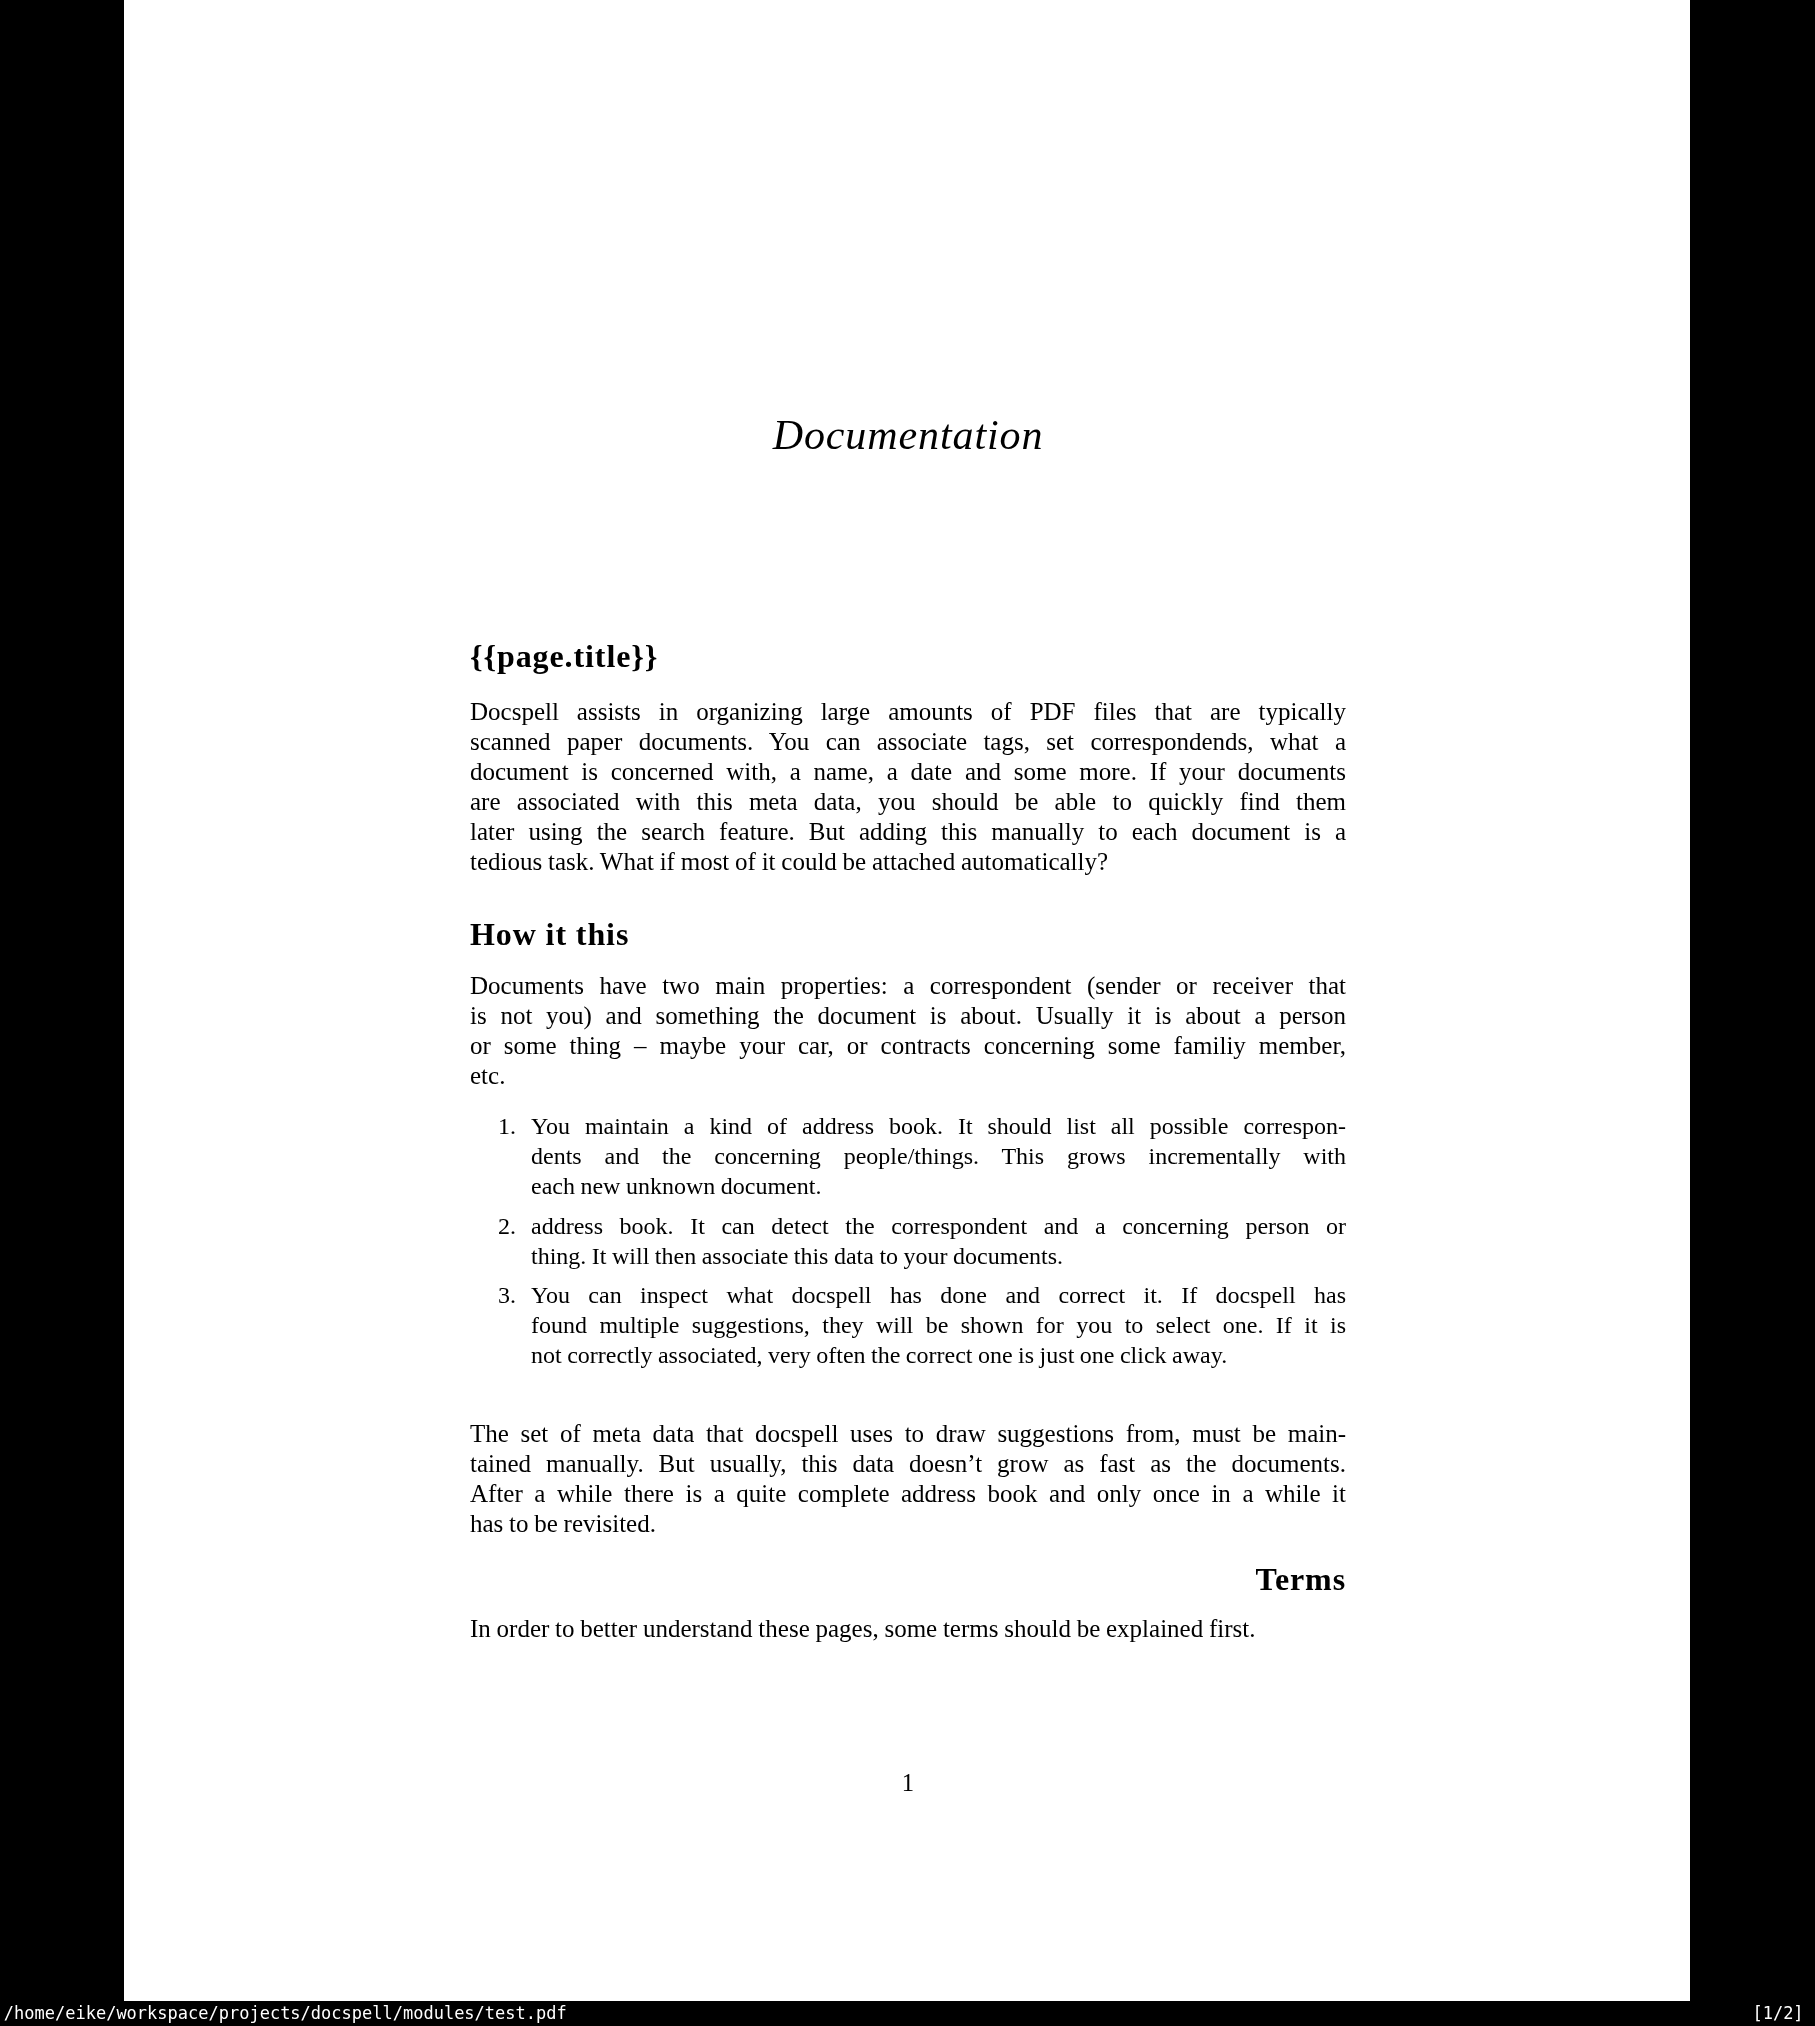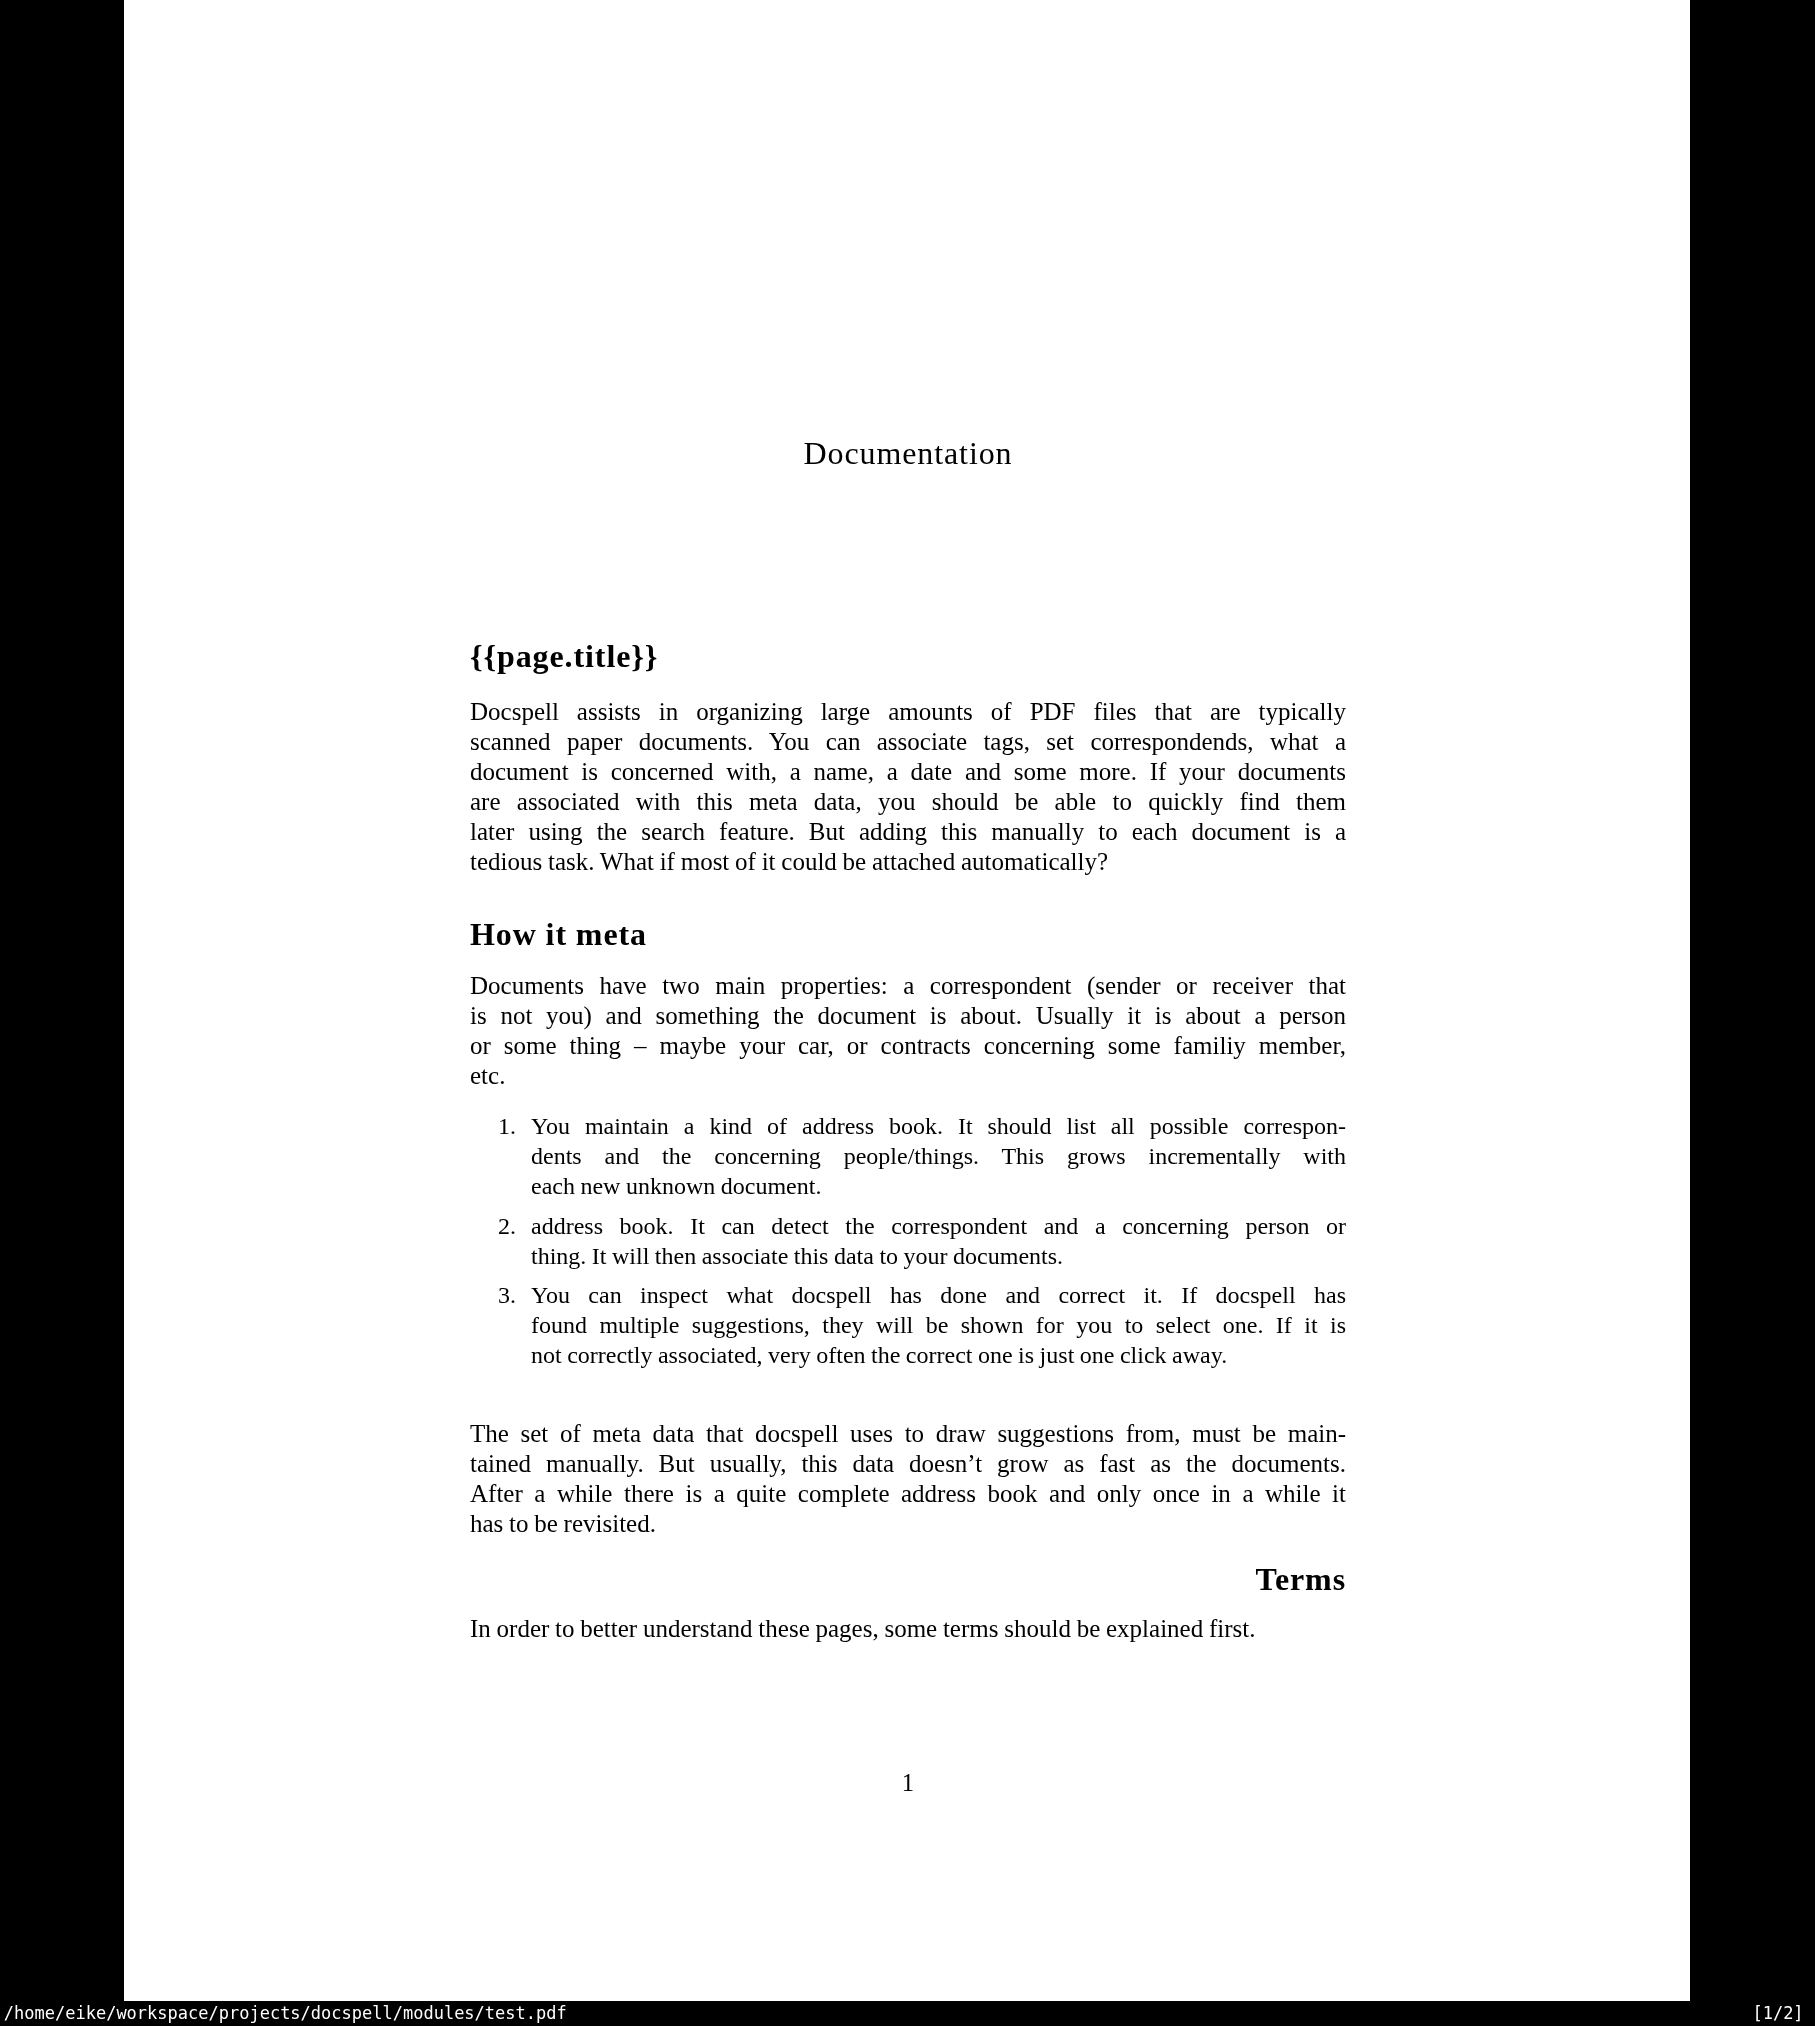--- a/index.html
+++ b/index.html
@@ -9,22 +9,22 @@
     position:relative;
     overflow:hidden;
     font-family:"Liberation Serif","DejaVu Serif",serif;
   }
   .pdf-page{
     position:absolute;left:124px;top:0;width:1566px;height:2001px;
     background:#ffffff;color:#000000;
   }
   .blk{position:absolute;left:346px;width:876px;}
   .doc-title{
-    top:432px;text-align:center;font-size:32px;line-height:42px;
-    letter-spacing:0.9px;white-space:nowrap;
+    top:414px;text-align:center;font-size:42px;line-height:42px;
+    letter-spacing:0.9px;white-space:nowrap;font-style:italic;
   }
   .sec-head{
     font-size:32px;line-height:32px;font-weight:bold;letter-spacing:0.9px;
     white-space:nowrap;
   }
   .h1{top:640px;}
   .h2{top:918px;}
   .h3{top:1563px;text-align:right;}
   .para{font-size:25px;line-height:30px;}
   .para .ln{
@@ -67,21 +67,21 @@
 
   <div class="blk para p1">
     <div class="ln">Docspell assists in organizing large amounts of PDF files that are typically</div>
     <div class="ln">scanned paper documents. You can associate tags, set correspondends, what a</div>
     <div class="ln">document is concerned with, a name, a date and some more. If your documents</div>
     <div class="ln">are associated with this meta data, you should be able to quickly find them</div>
     <div class="ln">later using the search feature. But adding this manually to each document is a</div>
     <div class="ln last">tedious task. What if most of it could be attached automatically?</div>
   </div>
 
-  <div class="blk sec-head h2">How it meta</div>
+  <div class="blk sec-head h2">How it this</div>
 
   <div class="blk para p2">
     <div class="ln">Documents have two main properties: a correspondent (sender or receiver that</div>
     <div class="ln">is not you) and something the document is about. Usually it is about a person</div>
     <div class="ln">or some thing – maybe your car, or contracts concerning some familiy member,</div>
     <div class="ln last">etc.</div>
   </div>
 
   <div class="blk list">
     <div class="list-item">

